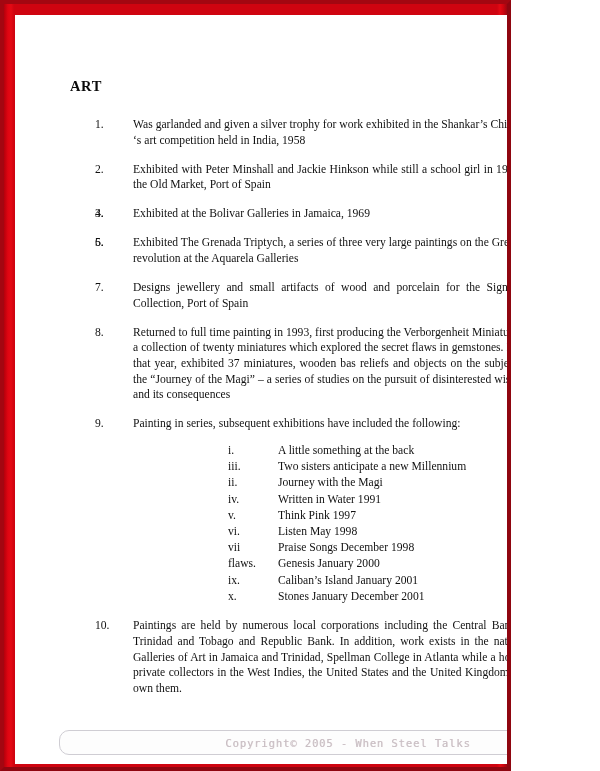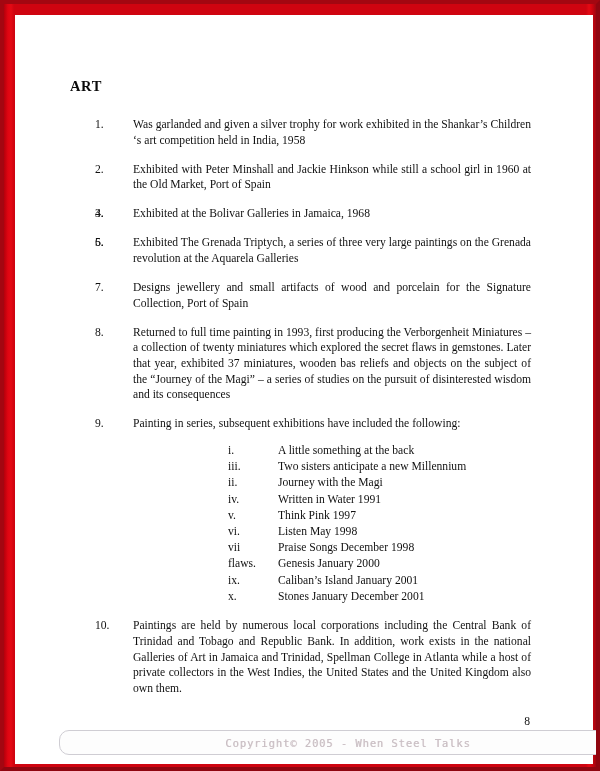--- a/index.html
+++ b/index.html
@@ -10,21 +10,21 @@
     width: 600px;
     height: 771px;
     background: #ffffff;
     font-family: "Liberation Serif", "DejaVu Serif", serif;
     overflow: hidden;
   }
 
   
   .page-frame {
     position: relative;
-    width: 600px;
+    width: 511px;
     height: 771px;
     box-sizing: border-box;
     background: #8b5cf6;
     border-top: 4px solid #a30711;
     border-left: 4px solid #a30711;
     border-right: 4px solid #8f0610;
     border-bottom: 4px solid #8f0610;
     overflow: hidden;
   }
   .frame-inner-red {
@@ -198,21 +198,21 @@
           <span class="marker">2.</span>
           <span>Exhibited with Peter Minshall and Jackie Hinkson while still a school girl in 1960 at the Old Market, Port of Spain</span>
         </div>
 
         <div class="num-item">
           <span class="marker">3.</span>
         </div>
 
         <div class="num-item no-justify">
           <span class="marker">4.</span>
-          <span>Exhibited at the Bolivar Galleries in Jamaica, 1968</span>
+          <span>Exhibited at the Bolivar Galleries in Jamaica, 1969</span>
         </div>
 
         <div class="num-item no-justify">
           <span class="marker">5.</span>
         </div>
 
         <div class="num-item">
           <span class="marker">6.</span>
           <span>Exhibited </span><b>The Grenada Triptych</b><span>, a series of three very large paintings on the Grenada revolution at the Aquarela Galleries</span>
         </div>

